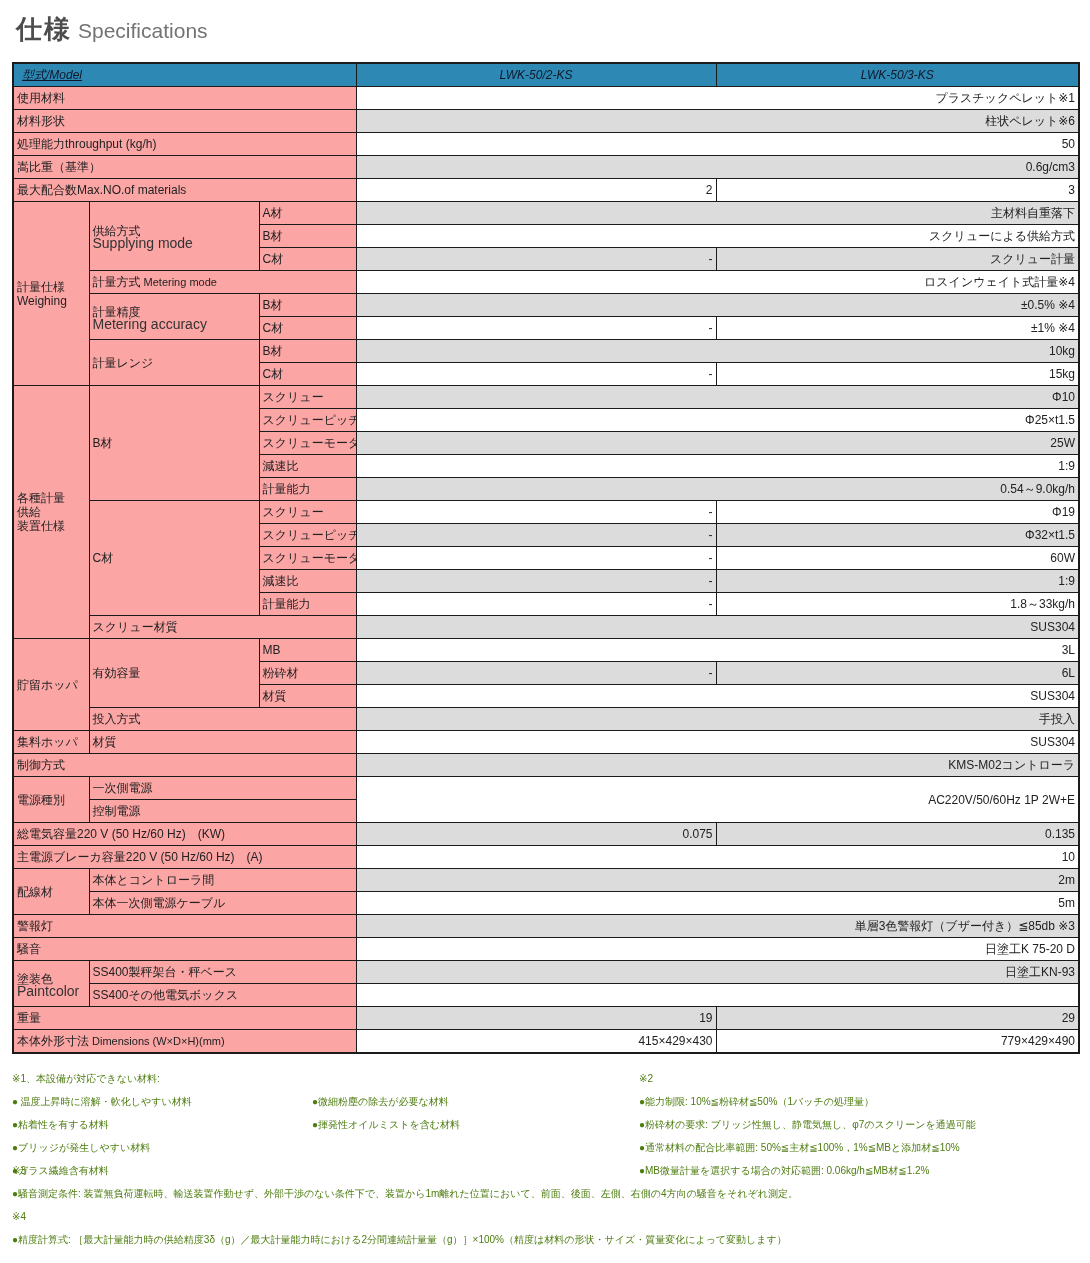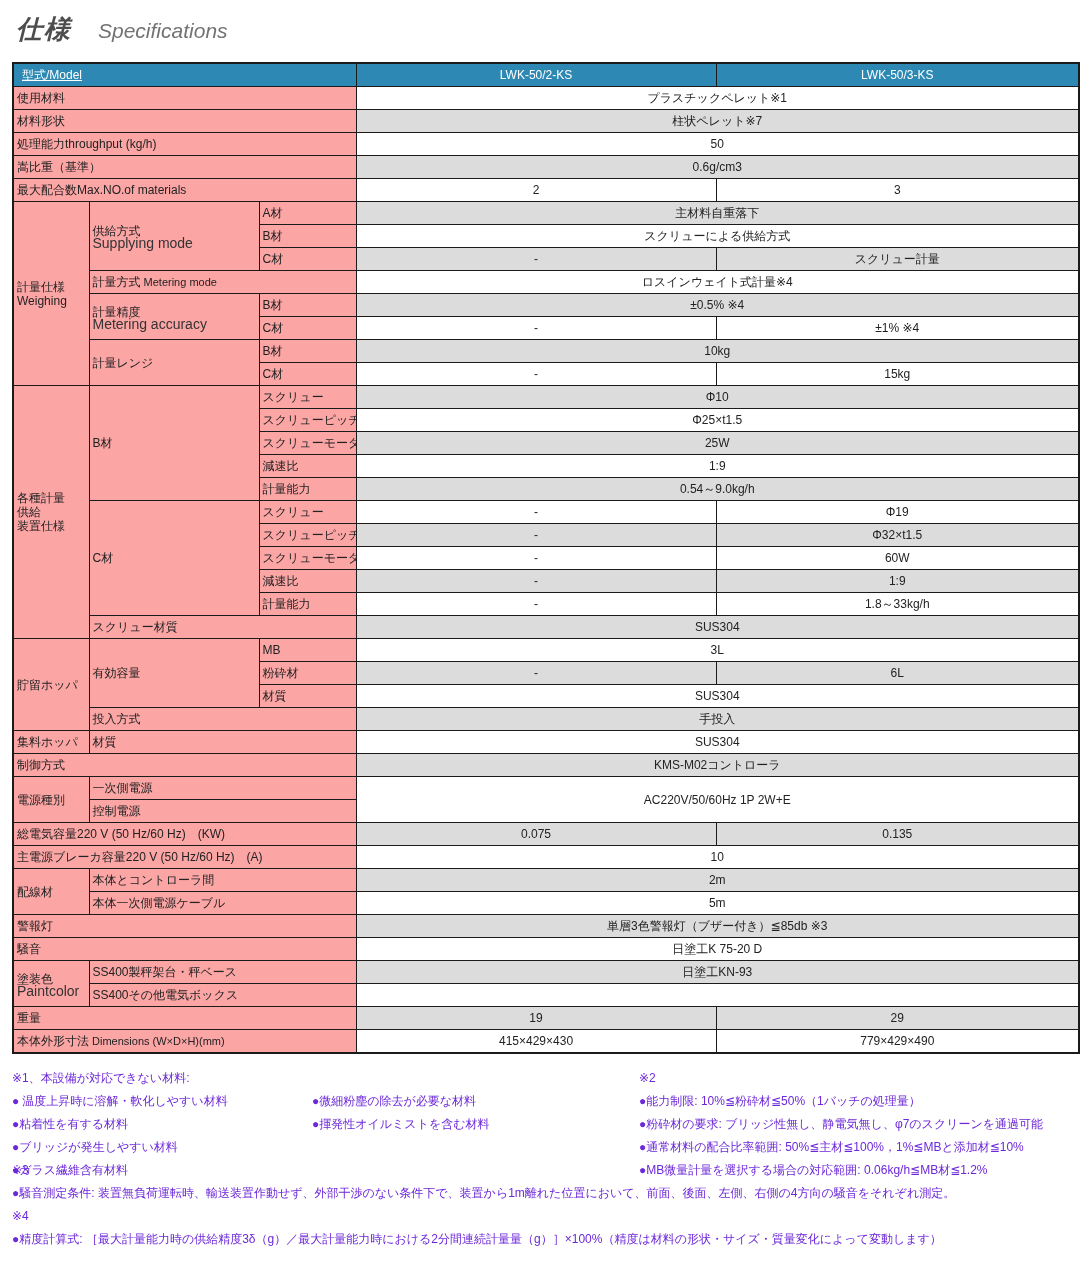--- a/index.html
+++ b/index.html
@@ -1,35 +1,35 @@
 <!DOCTYPE html>
 <html><head>
 <meta charset="utf-8">
 <style>
   html,body{margin:0;padding:0;background:#ffffff;}
   body{width:1090px;height:1263px;font-family:"Liberation Sans","DejaVu Sans",sans-serif;color:#222;overflow:hidden;}
   .page{padding:6px 12px 0 12px;}
-  .title-row{display:flex;align-items:baseline;gap:26px;margin:6px 0 15px 4px;font-style:italic;}
+  .title-row{display:flex;align-items:baseline;gap:6px;margin:6px 0 15px 4px;}
   .title-jp{font-size:26px;font-weight:bold;color:#4d4d4d;letter-spacing:2px;}
   .title-en{font-size:21px;color:#737373;}
 
   table.spec{border-collapse:collapse;width:1066px;table-layout:fixed;border:2px solid #1b1b1b;}
   table.spec td{border:1px solid #1b1b1b;height:22px;padding:0 3px;font-size:12px;overflow:hidden;vertical-align:middle;}
-  td.head{background:#2d89b4;color:#ffffff;text-align:center;font-size:12.5px;}
+  td.head{background:#2d89b4;color:#0f172a;text-align:center;font-size:12.5px;font-style:italic;}
   td.head.hl{text-align:left;padding-left:8px;text-decoration:underline;}
   td.lbl{background:#fca5a5;text-align:left;padding-left:6px;}
-  td.v{text-align:center;}
+  td.v{text-align:right;}
   td.g{background:#dcdcdc;}
   td.w{background:#ffffff;}
   .t{white-space:nowrap;line-height:14px;}
   td.sec .t{white-space:pre-line;display:inline-block;vertical-align:middle;}
   .s{display:block;font-size:14px;line-height:10px;color:#333;white-space:nowrap;}
   .i{font-size:11px;white-space:nowrap;}
 
-  .notes{width:1066px;margin-top:13px;font-size:12px;line-height:23px;color:#6d28d9;}
+  .notes{width:1066px;margin-top:13px;font-size:10px;line-height:23px;color:#4d7c0f;}
   .notes-top{display:flex;}
   .n1{width:627px;flex:none;}
   .n2{flex:1;}
   .ncols{display:flex;font-family:Liberation Serif, serif;}
   .nca{width:300px;flex:none;}
   .ncb{flex:1;}
   .nt{white-space:nowrap;}
   .n3{margin-top:-23px;}
   .bullet,.nline{text-align:justify;}
 </style>
@@ -56,21 +56,21 @@
           <td colspan="3" class="head hl"><span class="t">型式/Model</span></td>
           <td class="head"><span class="t">LWK-50/2-KS</span></td>
           <td class="head"><span class="t">LWK-50/3-KS</span></td>
         </tr>
         <tr>
           <td colspan="3" class="lbl"><span class="t">使用材料</span></td>
           <td colspan="2" class="v w"><span class="t">プラスチックペレット※1</span></td>
         </tr>
         <tr>
           <td colspan="3" class="lbl"><span class="t">材料形状</span></td>
-          <td colspan="2" class="v g"><span class="t">柱状ペレット※7</span></td>
+          <td colspan="2" class="v g"><span class="t">柱状ペレット※6</span></td>
         </tr>
         <tr>
           <td colspan="3" class="lbl"><span class="t">処理能力throughput (kg/h)</span></td>
           <td colspan="2" class="v w"><span class="t">50</span></td>
         </tr>
         <tr>
           <td colspan="3" class="lbl"><span class="t">嵩比重（基準）</span></td>
           <td colspan="2" class="v g"><span class="t">0.6g/cm3</span></td>
         </tr>
         <tr>

